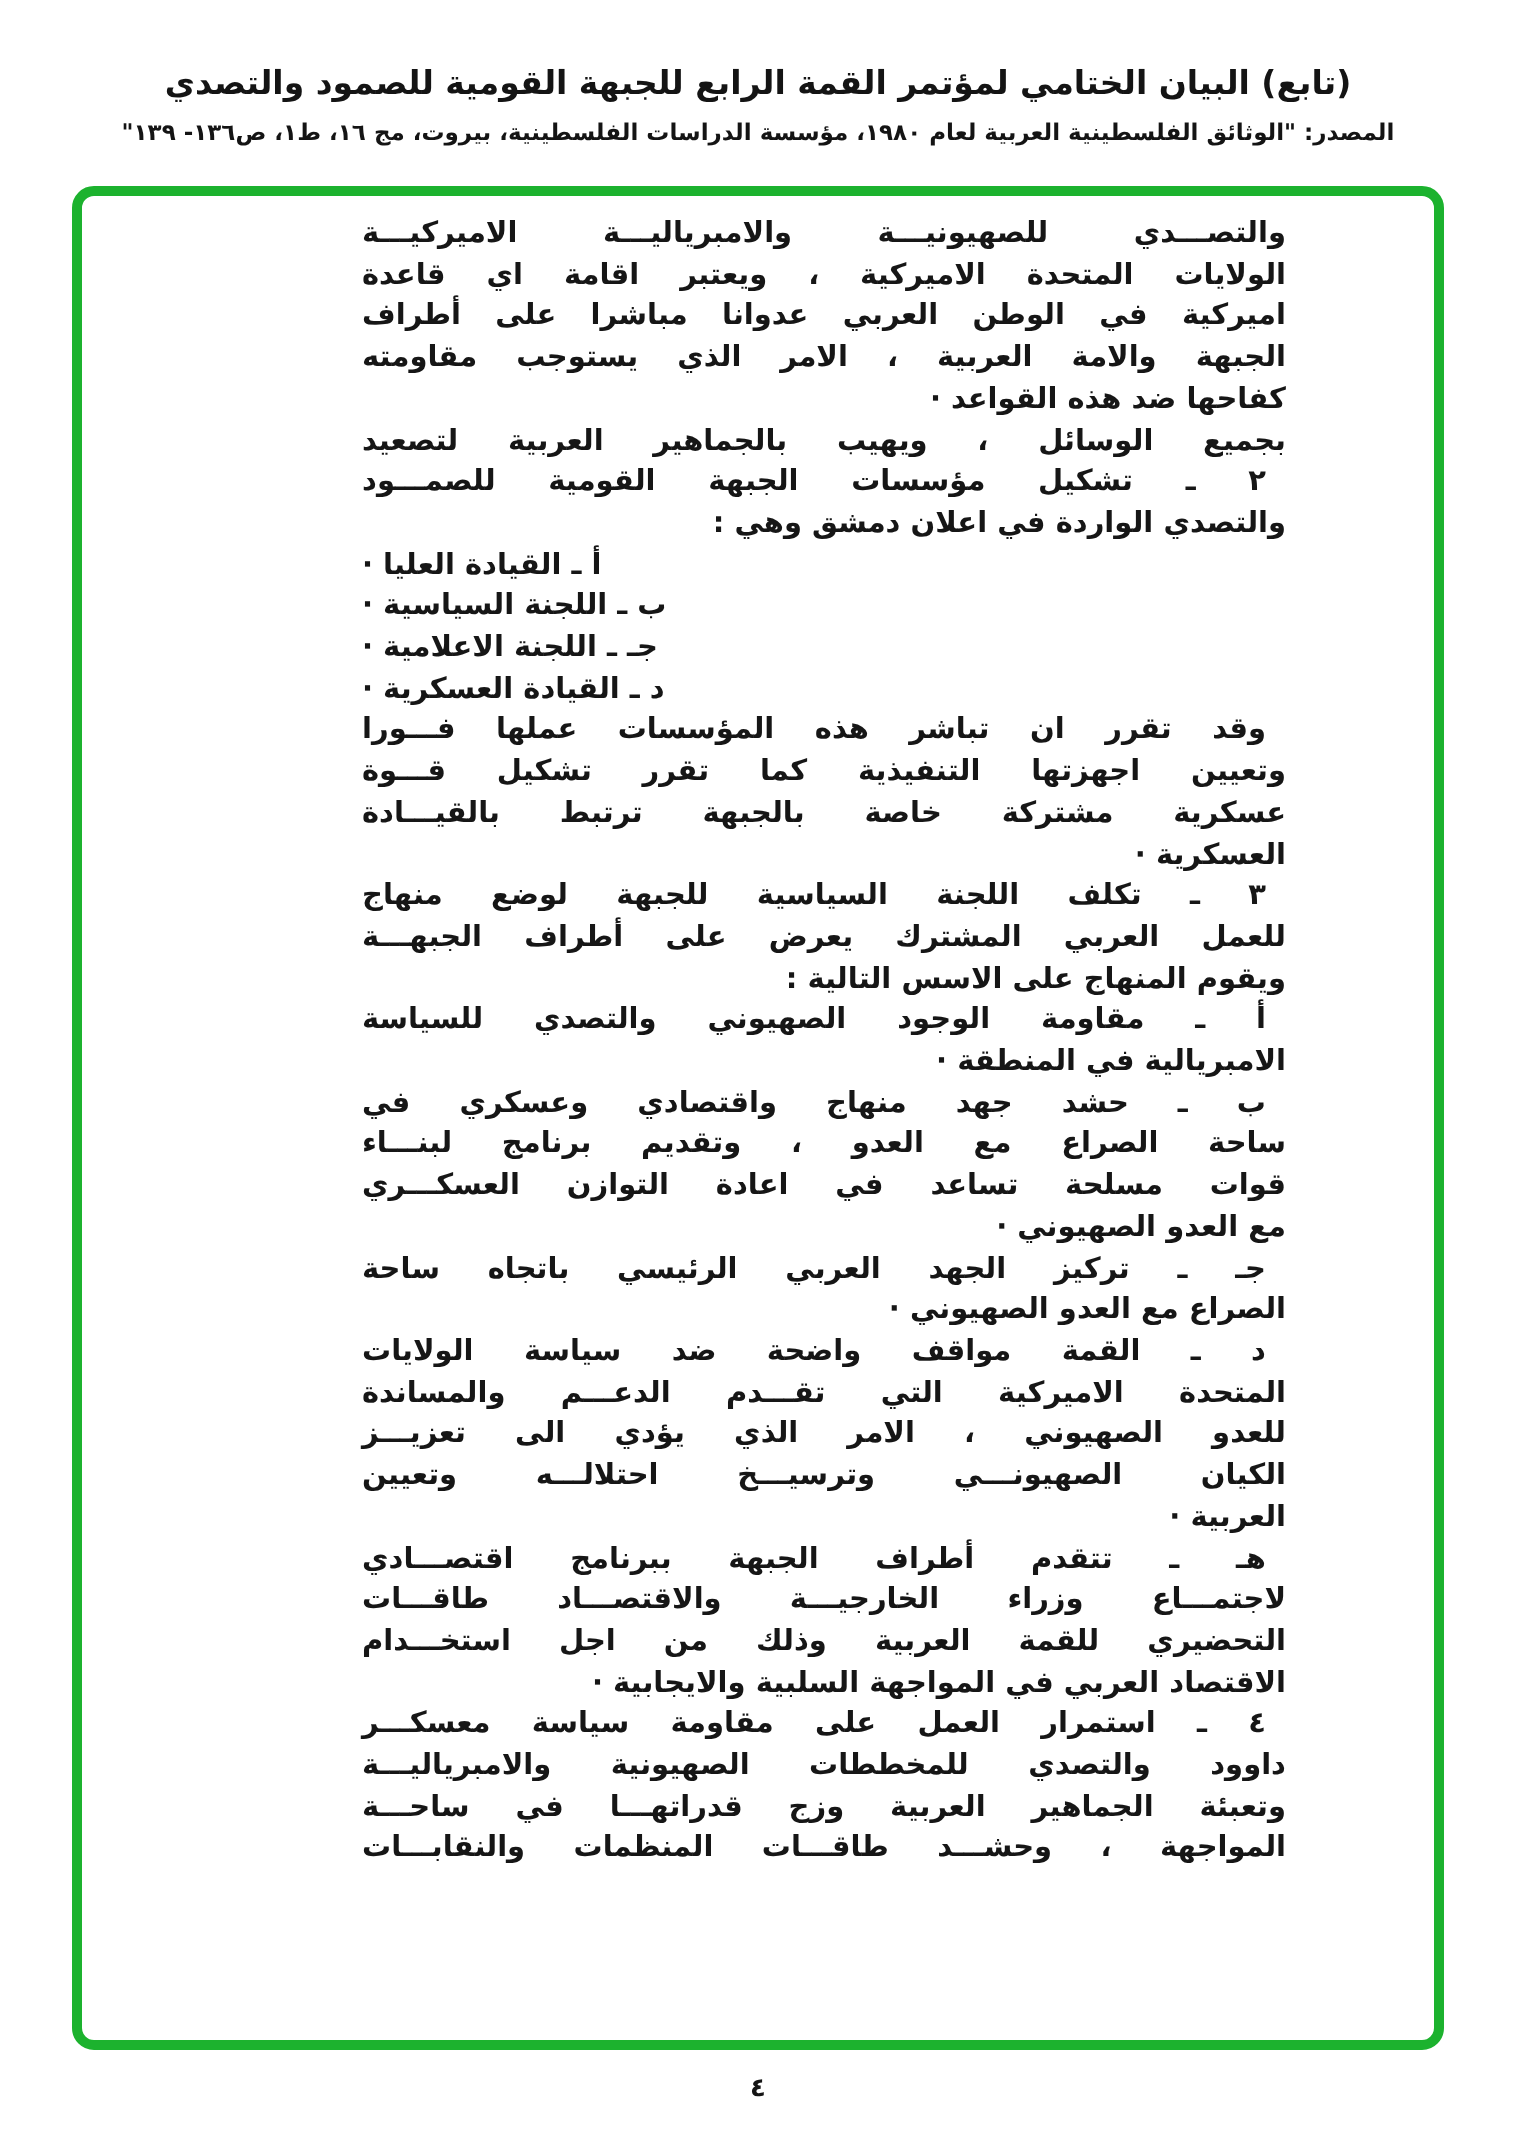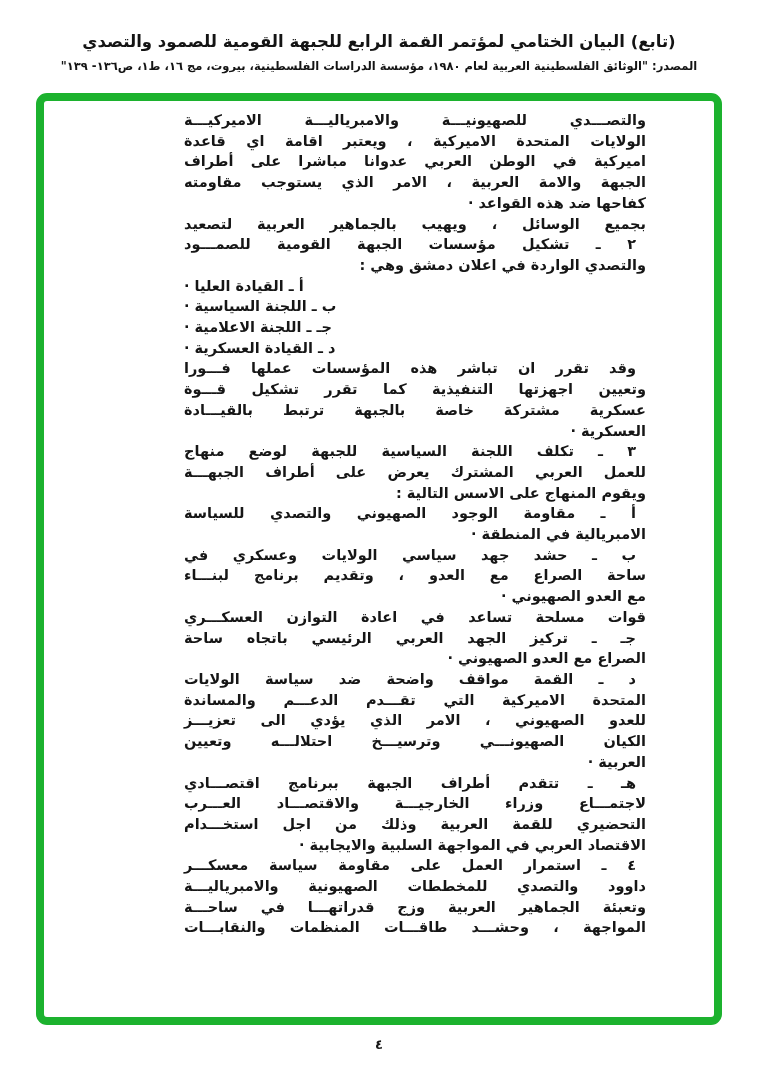--- a/index.html
+++ b/index.html
@@ -36,21 +36,21 @@
     line-height: 1.2;
   }
 
   
   .doc-frame {
     position: absolute;
     left: 36px;
     top: 93px;
     width: 686px;
     height: 932px;
-    border: 8px solid #f9a8d4;
+    border: 5px solid #f9a8d4;
     border-radius: 11px;
     background: #ffffff;
   }
 
   
   .doc-text {
     direction: rtl;
     margin: 9px 74px 0 140px; 
     width: 462px;
     font-size: 14.5px;
@@ -99,33 +99,33 @@
       <div class="ln list">د ـ القيادة العسكرية ·</div>
       <div class="ln num">وقد تقرر ان تباشر هذه المؤسسات عملها فـــورا</div>
       <div class="ln full">وتعيين اجهزتها التنفيذية كما تقرر تشكيل قـــوة</div>
       <div class="ln full">عسكرية مشتركة خاصة بالجبهة ترتبط بالقيـــادة</div>
       <div class="ln end">العسكرية ·</div>
       <div class="ln num">٣ ـ تكلف اللجنة السياسية للجبهة لوضع منهاج</div>
       <div class="ln full">للعمل العربي المشترك يعرض على أطراف الجبهـــة</div>
       <div class="ln end">ويقوم المنهاج على الاسس التالية :</div>
       <div class="ln num">أ ـ مقاومة الوجود الصهيوني والتصدي للسياسة</div>
       <div class="ln end">الامبريالية في المنطقة ·</div>
-      <div class="ln num">ب ـ حشد جهد سياسي الولايات وعسكري في</div>
+      <div class="ln num">ب ـ حشد جهد منهاج واقتصادي وعسكري في</div>
       <div class="ln full">ساحة الصراع مع العدو ، وتقديم برنامج لبنـــاء</div>
+      <div class="ln full">قوات مسلحة تساعد في اعادة التوازن العسكـــري</div>
       <div class="ln end">مع العدو الصهيوني ·</div>
-      <div class="ln full">قوات مسلحة تساعد في اعادة التوازن العسكـــري</div>
       <div class="ln num">جـ ـ تركيز الجهد العربي الرئيسي باتجاه ساحة</div>
       <div class="ln end">الصراع مع العدو الصهيوني ·</div>
       <div class="ln num">د ـ القمة مواقف واضحة ضد سياسة الولايات</div>
       <div class="ln full">المتحدة الاميركية التي تقـــدم الدعـــم والمساندة</div>
       <div class="ln full">للعدو الصهيوني ، الامر الذي يؤدي الى تعزيـــز</div>
       <div class="ln full">الكيان الصهيونـــي وترسيـــخ احتلالـــه وتعيين</div>
       <div class="ln end">العربية ·</div>
       <div class="ln num">هـ ـ تتقدم أطراف الجبهة ببرنامج اقتصـــادي</div>
-      <div class="ln full">لاجتمـــاع وزراء الخارجيـــة والاقتصـــاد العـــرب</div>
+      <div class="ln full">لاجتمـــاع وزراء الخارجيـــة والاقتصـــاد طاقـــات</div>
       <div class="ln full">التحضيري للقمة العربية وذلك من اجل استخـــدام</div>
       <div class="ln end">الاقتصاد العربي في المواجهة السلبية والايجابية ·</div>
       <div class="ln num">٤ ـ استمرار العمل على مقاومة سياسة معسكـــر</div>
       <div class="ln full">داوود والتصدي للمخططات الصهيونية والامبرياليـــة</div>
       <div class="ln full">وتعبئة الجماهير العربية وزج قدراتهـــا في ساحـــة</div>
       <div class="ln full">المواجهة ، وحشـــد طاقـــات المنظمات والنقابـــات</div>
     </div>
 </div>
 
 <div class="page-footer">٤</div>

